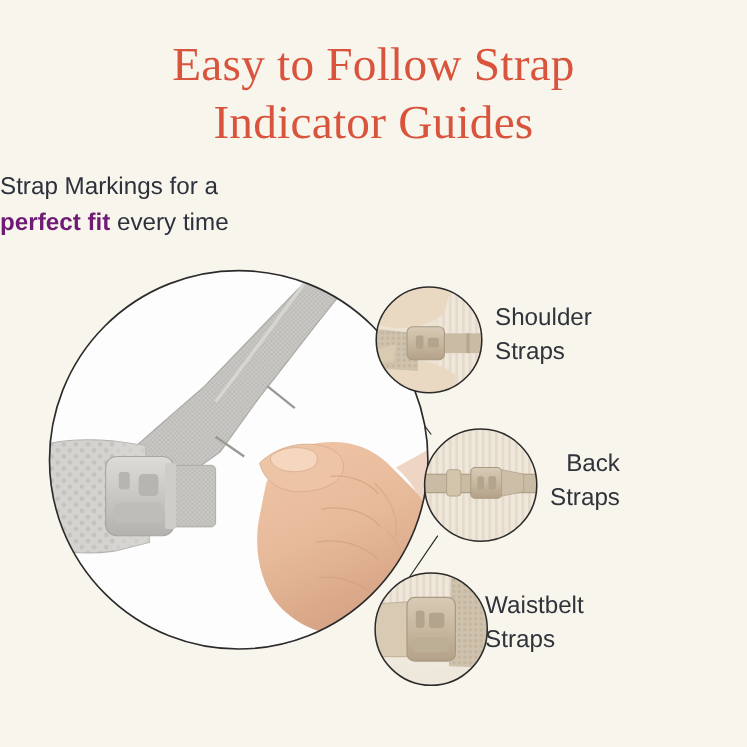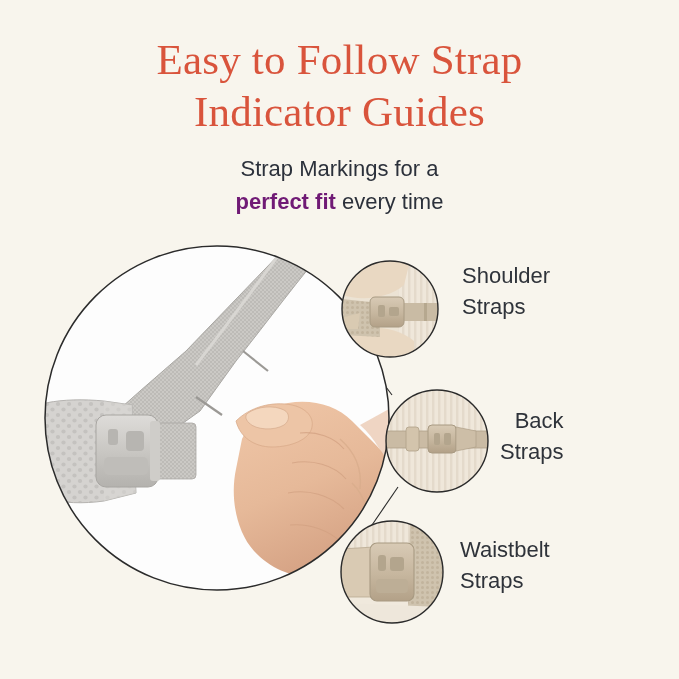--- a/index.html
+++ b/index.html
@@ -33,40 +33,39 @@
     line-height: 52px;
     letter-spacing: 0.2px;
     color: #d9543c;
     white-space: pre-line;
   }
   .subtitle {
     position: absolute;
     top: 152px;
     left: 0;
     width: 679px;
-    text-align: center;
     font-size: 22px;
     line-height: 33px;
     color: #2c313b;
     font-weight: 400;
   }
   .subtitle .line2 { display: block; }
   .subtitle b { font-weight: 700; color: #701a75; }
 
   
   .callout-label {
     position: absolute;
     font-size: 22px;
     line-height: 31px;
     color: #2f333a;
     white-space: pre-line;
   }
-  #label-shoulder  { left: 450px; top: 260px; margin-left: 12px; }
+  #label-shoulder  { left: 450px; top: 272px; }
   #label-back      { left: 500px; top: 405px; text-align: right; }
-  #label-waistbelt { left: 460px; top: 534px; }
+  #label-waistbelt { left: 441px; top: 534px; }
 
   
   #art { position: absolute; left: 0; top: 225px; width: 679px; height: 430px; }
 </style>
 </head>
 <body>
 
 <div id="stage">
 
   <div class="title">Easy to Follow Strap

